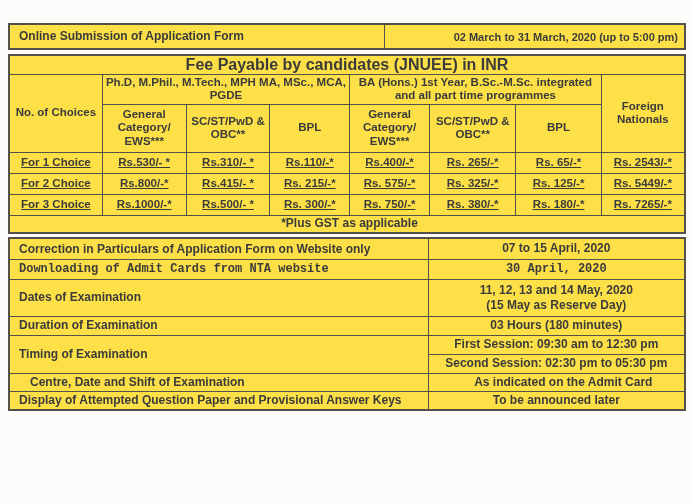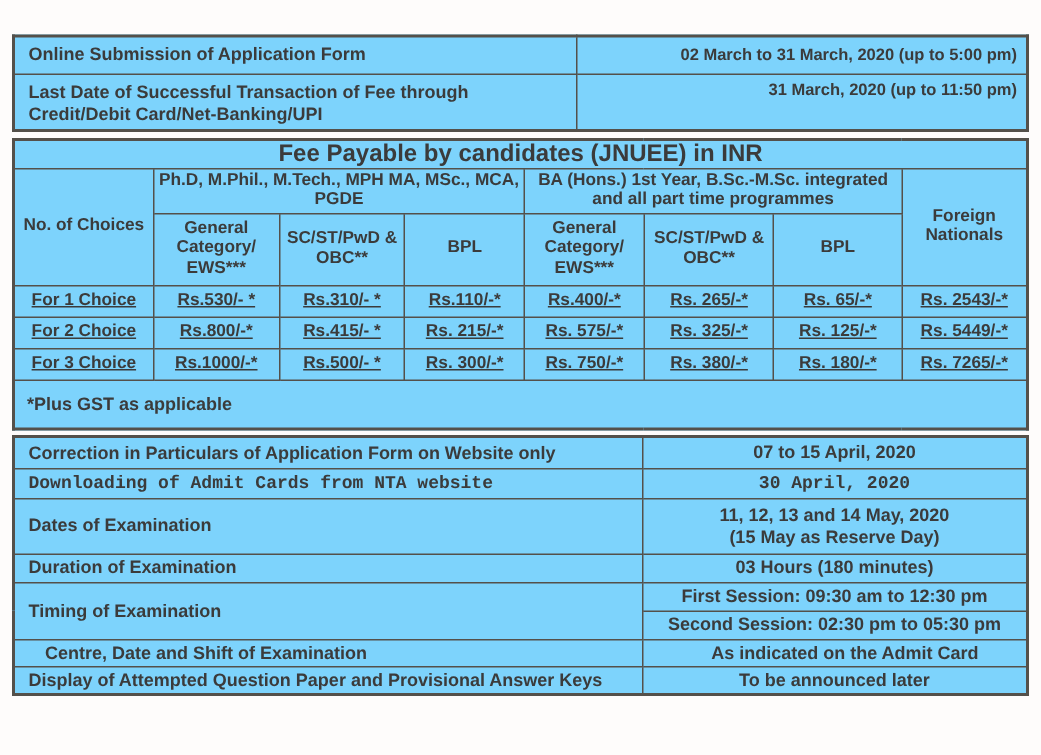--- a/index.html
+++ b/index.html
@@ -31,21 +31,21 @@
     color: #1f3864;
     font-size: 12.5px;
     margin-top: 15px;
     margin-left: 1px;
   }
 
   table {
     border-collapse: collapse;
     width: 678px;
     table-layout: fixed;
-    background: #7dd3fc;
+    background: #fde047;
   }
   table, th, td { border: 1px solid #54504a; }
   table { border-width: 2px; }
   th, td {
     font-weight: 700;
     color: #3b3b3b;
     padding: 1px 6px;
     vertical-align: middle;
   }
 
@@ -56,21 +56,21 @@
   .t-top tr:nth-child(1) td { height: 25px; }
   .t-top tr:nth-child(2) td { height: 38px; vertical-align: top; padding-top: 4px; }
 
   
   .t-fee { margin-top: 4px; font-size: 11.5px; }
   .t-fee th, .t-fee td { text-align: center; line-height: 13.5px; padding: 1px 3px; }
   .t-fee .fee-title-row th { height: 19px; font-size: 16px; }
   .t-fee .group-row th { height: 30px; }
   .t-fee .sub-row th { height: 48px; }
   .t-fee .data-row td { height: 21px; text-decoration: underline; }
-  .t-fee .footnote-cell { text-align: left; height: 33px; padding-left: 8px; font-size: 12px; }
+  .t-fee .footnote-cell { text-align: center; height: 18px; padding-left: 8px; font-size: 12px; }
 
   
   .t-sched { margin-top: 3px; }
   .t-sched .label-cell { text-align: left; font-size: 12px; padding-left: 9px; line-height: 14.5px; }
   .t-sched .value-cell { text-align: center; font-size: 12px; line-height: 15px; }
   .t-sched .r1 td { height: 21px; }
   .t-sched .r2 td { height: 20px; font-family: Liberation Mono, monospace; }
   .t-sched .r3 td { height: 37px; }
   .t-sched .r4 td { height: 19px; }
   .t-sched .r5a td { height: 19px; }
@@ -87,24 +87,20 @@
   <table class="t-top">
     <colgroup>
         <col style="width:55.6%">
         <col style="width:44.4%">
       </colgroup>
     <tbody>
         <tr>
       <td class="label-cell">Online Submission of Application Form</td>
       <td class="value-cell">02 March to 31 March, 2020 (up to 5:00 pm)</td>
     </tr>
-    <tr>
-      <td class="label-cell">Last Date of Successful Transaction of Fee through Credit/Debit Card/Net-Banking/UPI</td>
-      <td class="value-cell">31 March, 2020 (up to 11:50 pm)</td>
-    </tr>
   </tbody>
     </table>
 
   <table class="t-fee">
     <colgroup>
       <col style="width:13.8%">
         <col style="width:12.4%">
         <col style="width:12.4%">
         <col style="width:11.8%">
       <col style="width:11.8%">

